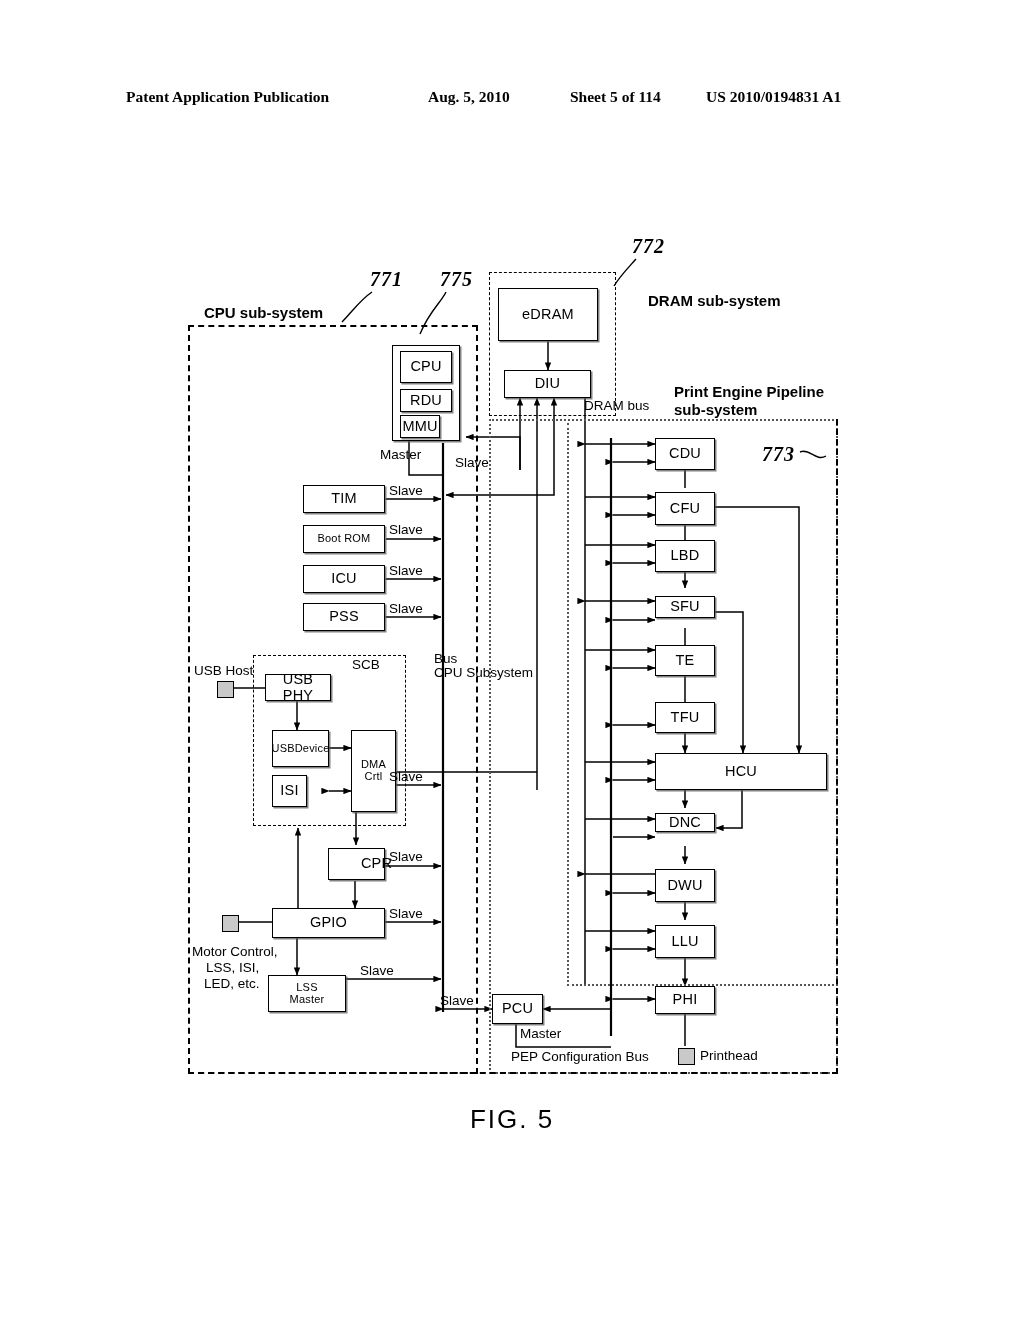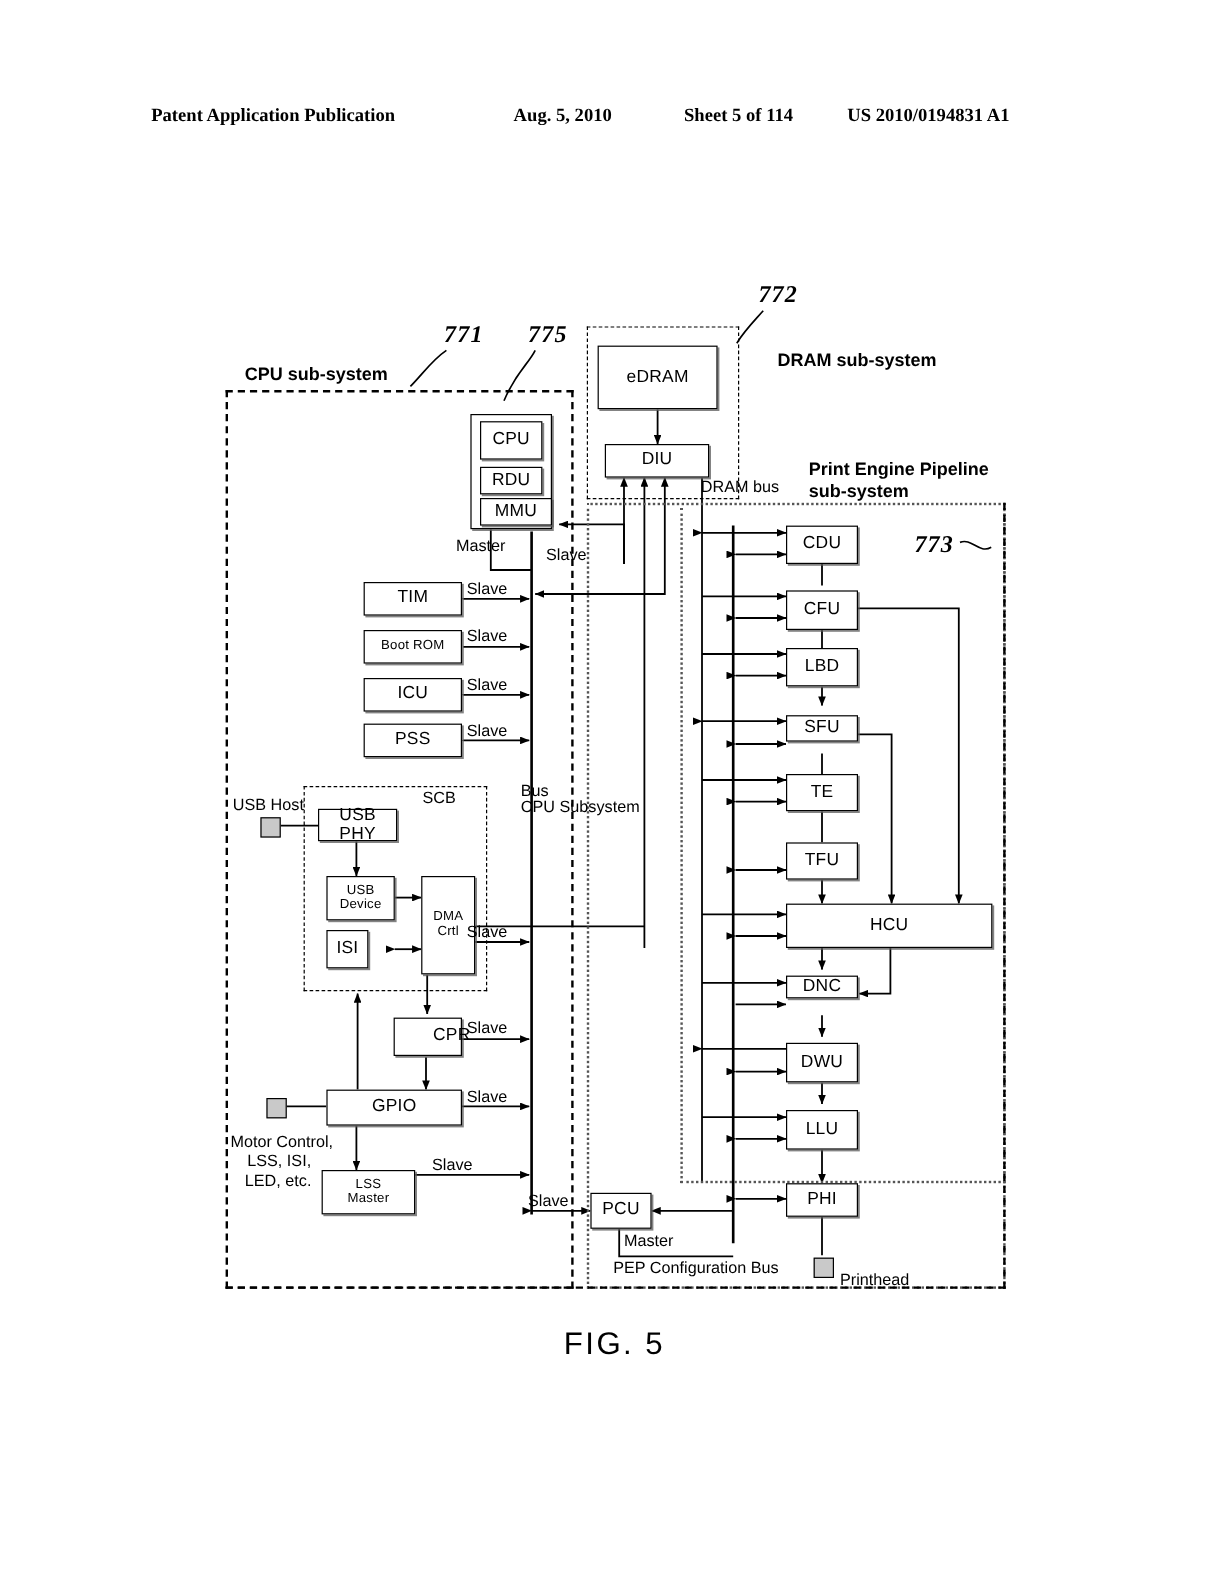--- a/index.html
+++ b/index.html
@@ -209,34 +209,34 @@
 
   <div class="lbl b" style="left:204px;top:305px;">CPU sub-system</div>
   <div class="lbl b" style="left:648px;top:293px;">DRAM sub-system</div>
   <div class="lbl b" style="left:674px;top:384px;">Print Engine Pipeline</div>
   <div class="lbl b" style="left:674px;top:402px;">sub-system</div>
   <div class="lbl" style="left:352px;top:657px;">SCB</div>
 
   <div class="bx" style="left:392px;top:345px;width:68px;height:96px;background:#fff;"></div>
   <div class="bx" style="left:400px;top:351px;width:52px;height:32px;">CPU</div>
   <div class="bx" style="left:400px;top:389px;width:52px;height:23px;">RDU</div>
-  <div class="bx" style="left:400px;top:415px;width:60px;height:23px;">MMU</div>
+  <div class="bx" style="left:400px;top:415px;width:40px;height:23px;">MMU</div>
 
   <div class="bx" style="left:498px;top:288px;width:100px;height:53px;">eDRAM</div>
   <div class="bx" style="left:504px;top:370px;width:87px;height:28px;">DIU</div>
 
   <div class="bx" style="left:303px;top:485px;width:82px;height:28px;">TIM</div>
   <div class="bx sm" style="left:303px;top:525px;width:82px;height:28px;">Boot ROM</div>
   <div class="bx" style="left:303px;top:565px;width:82px;height:28px;">ICU</div>
   <div class="bx" style="left:303px;top:603px;width:82px;height:28px;">PSS</div>
 
   <div class="pad" style="left:217px;top:681px;"></div>
   <div class="bx" style="left:265px;top:674px;width:66px;height:27px;text-align:center;">USB PHY</div>
 
-  <div class="bx sm" style="left:272px;top:730px;width:57px;height:37px;flex-direction:column;">
+  <div class="bx sm" style="left:272px;top:730px;width:57px;height:37px;flex-direction:row;">
     <span>USB</span>
     <span>Device</span>
   </div>
   <div class="bx" style="left:272px;top:775px;width:35px;height:32px;">ISI</div>
   <div class="bx sm" style="left:351px;top:730px;width:45px;height:82px;flex-direction:column;">
     <span>DMA</span>
     <span>Crtl</span>
   </div>
 
   <div class="bx" style="left:328px;top:848px;width:57px;height:32px;padding-left:40px;">CPR</div>
@@ -277,21 +277,21 @@
   <div class="lbl" style="left:440px;top:993px;">Slave</div>
 
   <div class="lbl" style="left:434px;top:651px;">Bus</div>
   <div class="lbl" style="left:434px;top:665px;">CPU Subsystem</div>
 
   <div class="lbl" style="left:584px;top:398px;">DRAM bus</div>
   <div class="lbl" style="left:511px;top:1049px;">PEP Configuration Bus</div>
   <div class="lbl" style="left:520px;top:1026px;">Master</div>
 
   <div class="lbl" style="left:194px;top:663px;">USB Host</div>
-  <div class="lbl" style="left:700px;top:1048px;margin-top:11px;">Printhead</div>
+  <div class="lbl" style="left:700px;top:1048px;">Printhead</div>
 
   <div class="lbl" style="left:192px;top:944px;">Motor Control,</div>
   <div class="lbl" style="left:206px;top:960px;">LSS, ISI,</div>
   <div class="lbl" style="left:204px;top:976px;">LED, etc.</div>
 
   <div class="figcap">FIG. 5</div>
 
 </div>
 
 </body></html>

